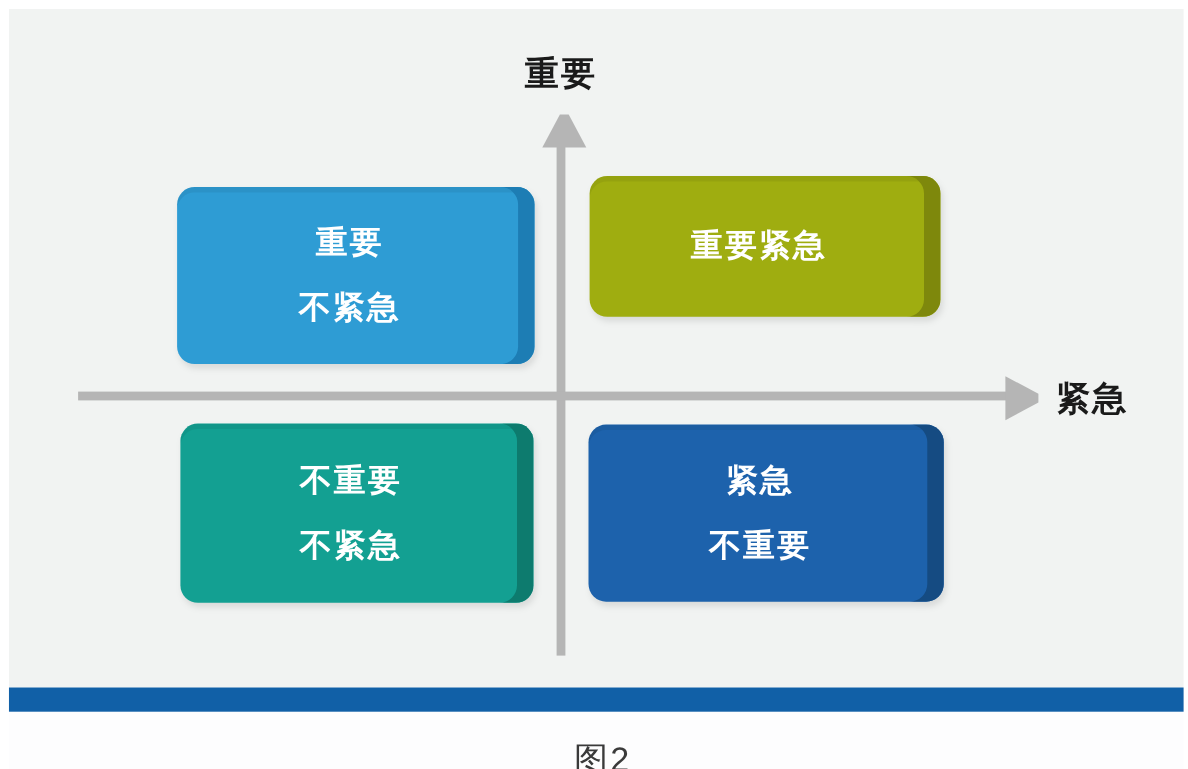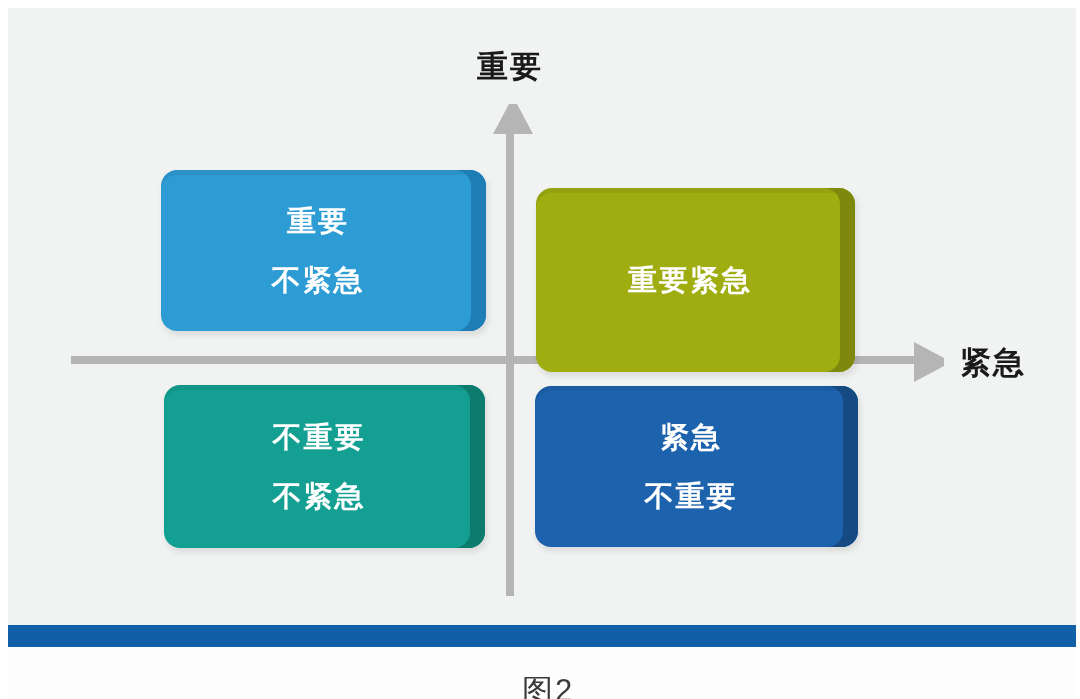--- a/index.html
+++ b/index.html
@@ -75,21 +75,21 @@
     gap: 22px;
     padding-right: 15px; 
     color: #FFFFFF;
     font-size: 29px;
     font-weight: bold;
     letter-spacing: 2px;
     filter: drop-shadow(2px 4px 3px rgba(0,0,0,0.10));
   }
   .q .qline { line-height: 1; white-space: nowrap; }
   .q-tl { left: 153px; top: 162px; width: 325px; height: 161px; }
-  .q-tr { left: 528px; top: 180px; width: 319px; height: 184px; }
+  .q-tr { left: 528px; top: 152px; width: 319px; height: 128px; }
   .q-bl { left: 156px; top: 377px; width: 321px; height: 163px; }
   .q-br { left: 527px; top: 378px; width: 323px; height: 161px; }
 
   
   .bottom-bar {
     position: absolute;
     left: 0; top: 617px;
     width: 1080px; height: 22px;
     background: #1160A7;
   }

